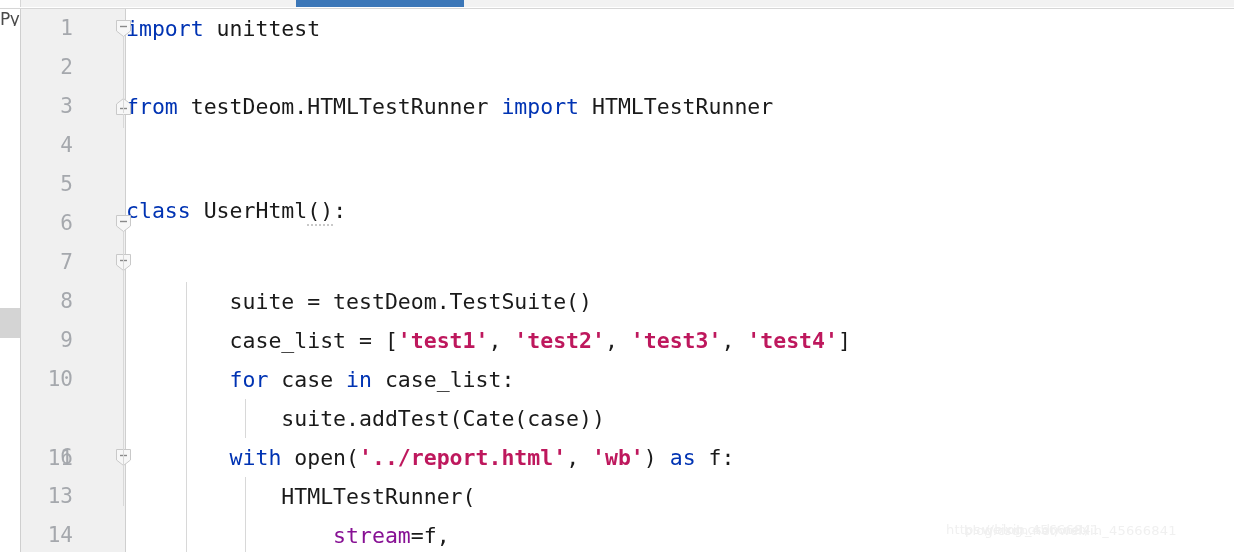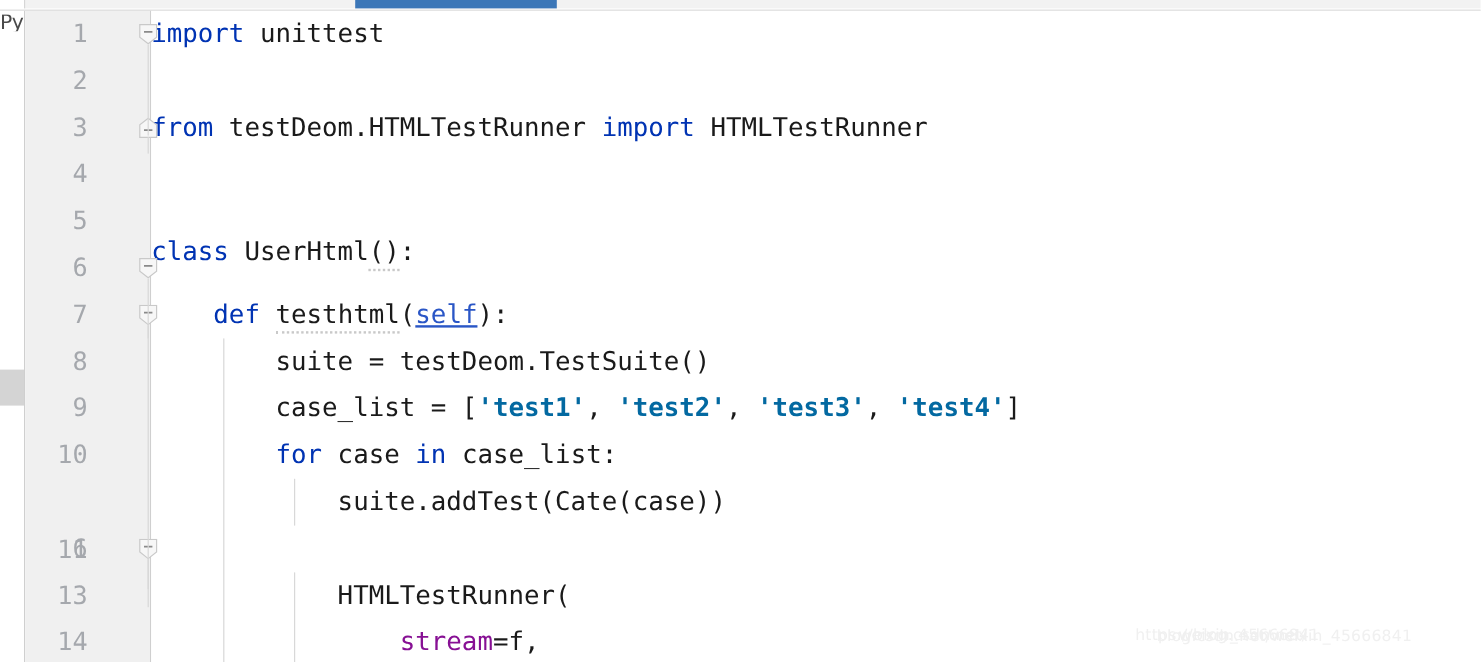--- a/index.html
+++ b/index.html
@@ -135,21 +135,21 @@
     left: 0;
     height: 39px;
     line-height: 39px;
     white-space: pre;
     font-family: "DejaVu Sans Mono", monospace;
     font-size: 21.5px;
     color: #1a1a1a;
     letter-spacing: 0px;
   }
   .kw      { color: #0033b3; }
-  .str     { color: #0369a1; font-weight: bold; }
+  .str     { color: #be185d; font-weight: bold; }
   .param   { color: #871094; }
   .selfkw  { color: #2a56c6; text-decoration: underline; }
   .plain   { color: #1a1a1a; }
 
   .squiggle {
     border-bottom: 2px dotted #c9c9c9;
     padding-bottom: 1px;
   }
 
   
@@ -213,25 +213,25 @@
       <div class="gutter-line" style="top: 468px;">13</div>
       <div class="gutter-line" style="top: 507px;">14</div>
     </div>
 
   <div class="code-area">
       <div class="code-line" style="top: 0px; text-align: center;"><span class="kw">import</span><span class="plain"> unittest</span></div>
       <div class="code-line" style="top: 78px;"><span class="kw">from</span><span class="plain"> testDeom.HTMLTestRunner </span><span class="kw">import</span><span class="plain"> HTMLTestRunner</span></div>
       <div class="code-line" style="top: 117px;"></div>
       <div class="code-line" style="top: 156px;"></div>
       <div class="code-line" style="top: 182px;"><span class="kw">class</span><span class="plain"> UserHtml</span><span class="plain squiggle">()</span><span class="plain">:</span></div>
-      <div class="code-line" style="top: 234px;"><span class="plain">    </span><span class="kw">def</span><span class="plain"> </span><span class="plain squiggle">testhtml</span><span class="plain">(</span><span class="selfkw">self</span><span class="plain">):</span></div>
       <div class="code-line" style="top: 273px;"><span class="plain">        suite = testDeom.TestSuite()</span></div>
       <div class="code-line" style="top: 312px;"><span class="plain">        case_list = [</span><span class="str">'test1'</span><span class="plain">, </span><span class="str">'test2'</span><span class="plain">, </span><span class="str">'test3'</span><span class="plain">, </span><span class="str">'test4'</span><span class="plain">]</span></div>
       <div class="code-line" style="top: 351px;"><span class="plain">        </span><span class="kw">for</span><span class="plain"> case </span><span class="kw">in</span><span class="plain"> case_list:</span></div>
       <div class="code-line" style="top: 390px;"><span class="plain">            suite.addTest(Cate(case))</span></div>
+      <div class="code-line" style="top: 429px;"><span class="plain">        </span><span class="kw">with</span><span class="plain"> open(</span><span class="str">'../report.html'</span><span class="plain">, </span><span class="str">'wb'</span><span class="plain">) </span><span class="kw">as</span><span class="plain"> f:</span></div>
       <div class="code-line" style="top: 468px;"><span class="plain">            HTMLTestRunner(</span></div>
       <div class="code-line" style="top: 507px;"><span class="plain">                </span><span class="param">stream</span><span class="plain">=f,</span></div>
       <div class="indent-guide" style="left: 60px; top: 273px; height: 273px;"></div>
       <div class="indent-guide" style="left: 119px; top: 390px; height: 39px;"></div>
       <div class="indent-guide" style="left: 119px; top: 468px; height: 78px;"></div>
     </div>
 
   <div class="watermark">
     <div class="wm-text wm-a">https://blog.csdn.net/</div>
     <div class="wm-text wm-b">blog.csdn.net/weixin_45666841</div>

